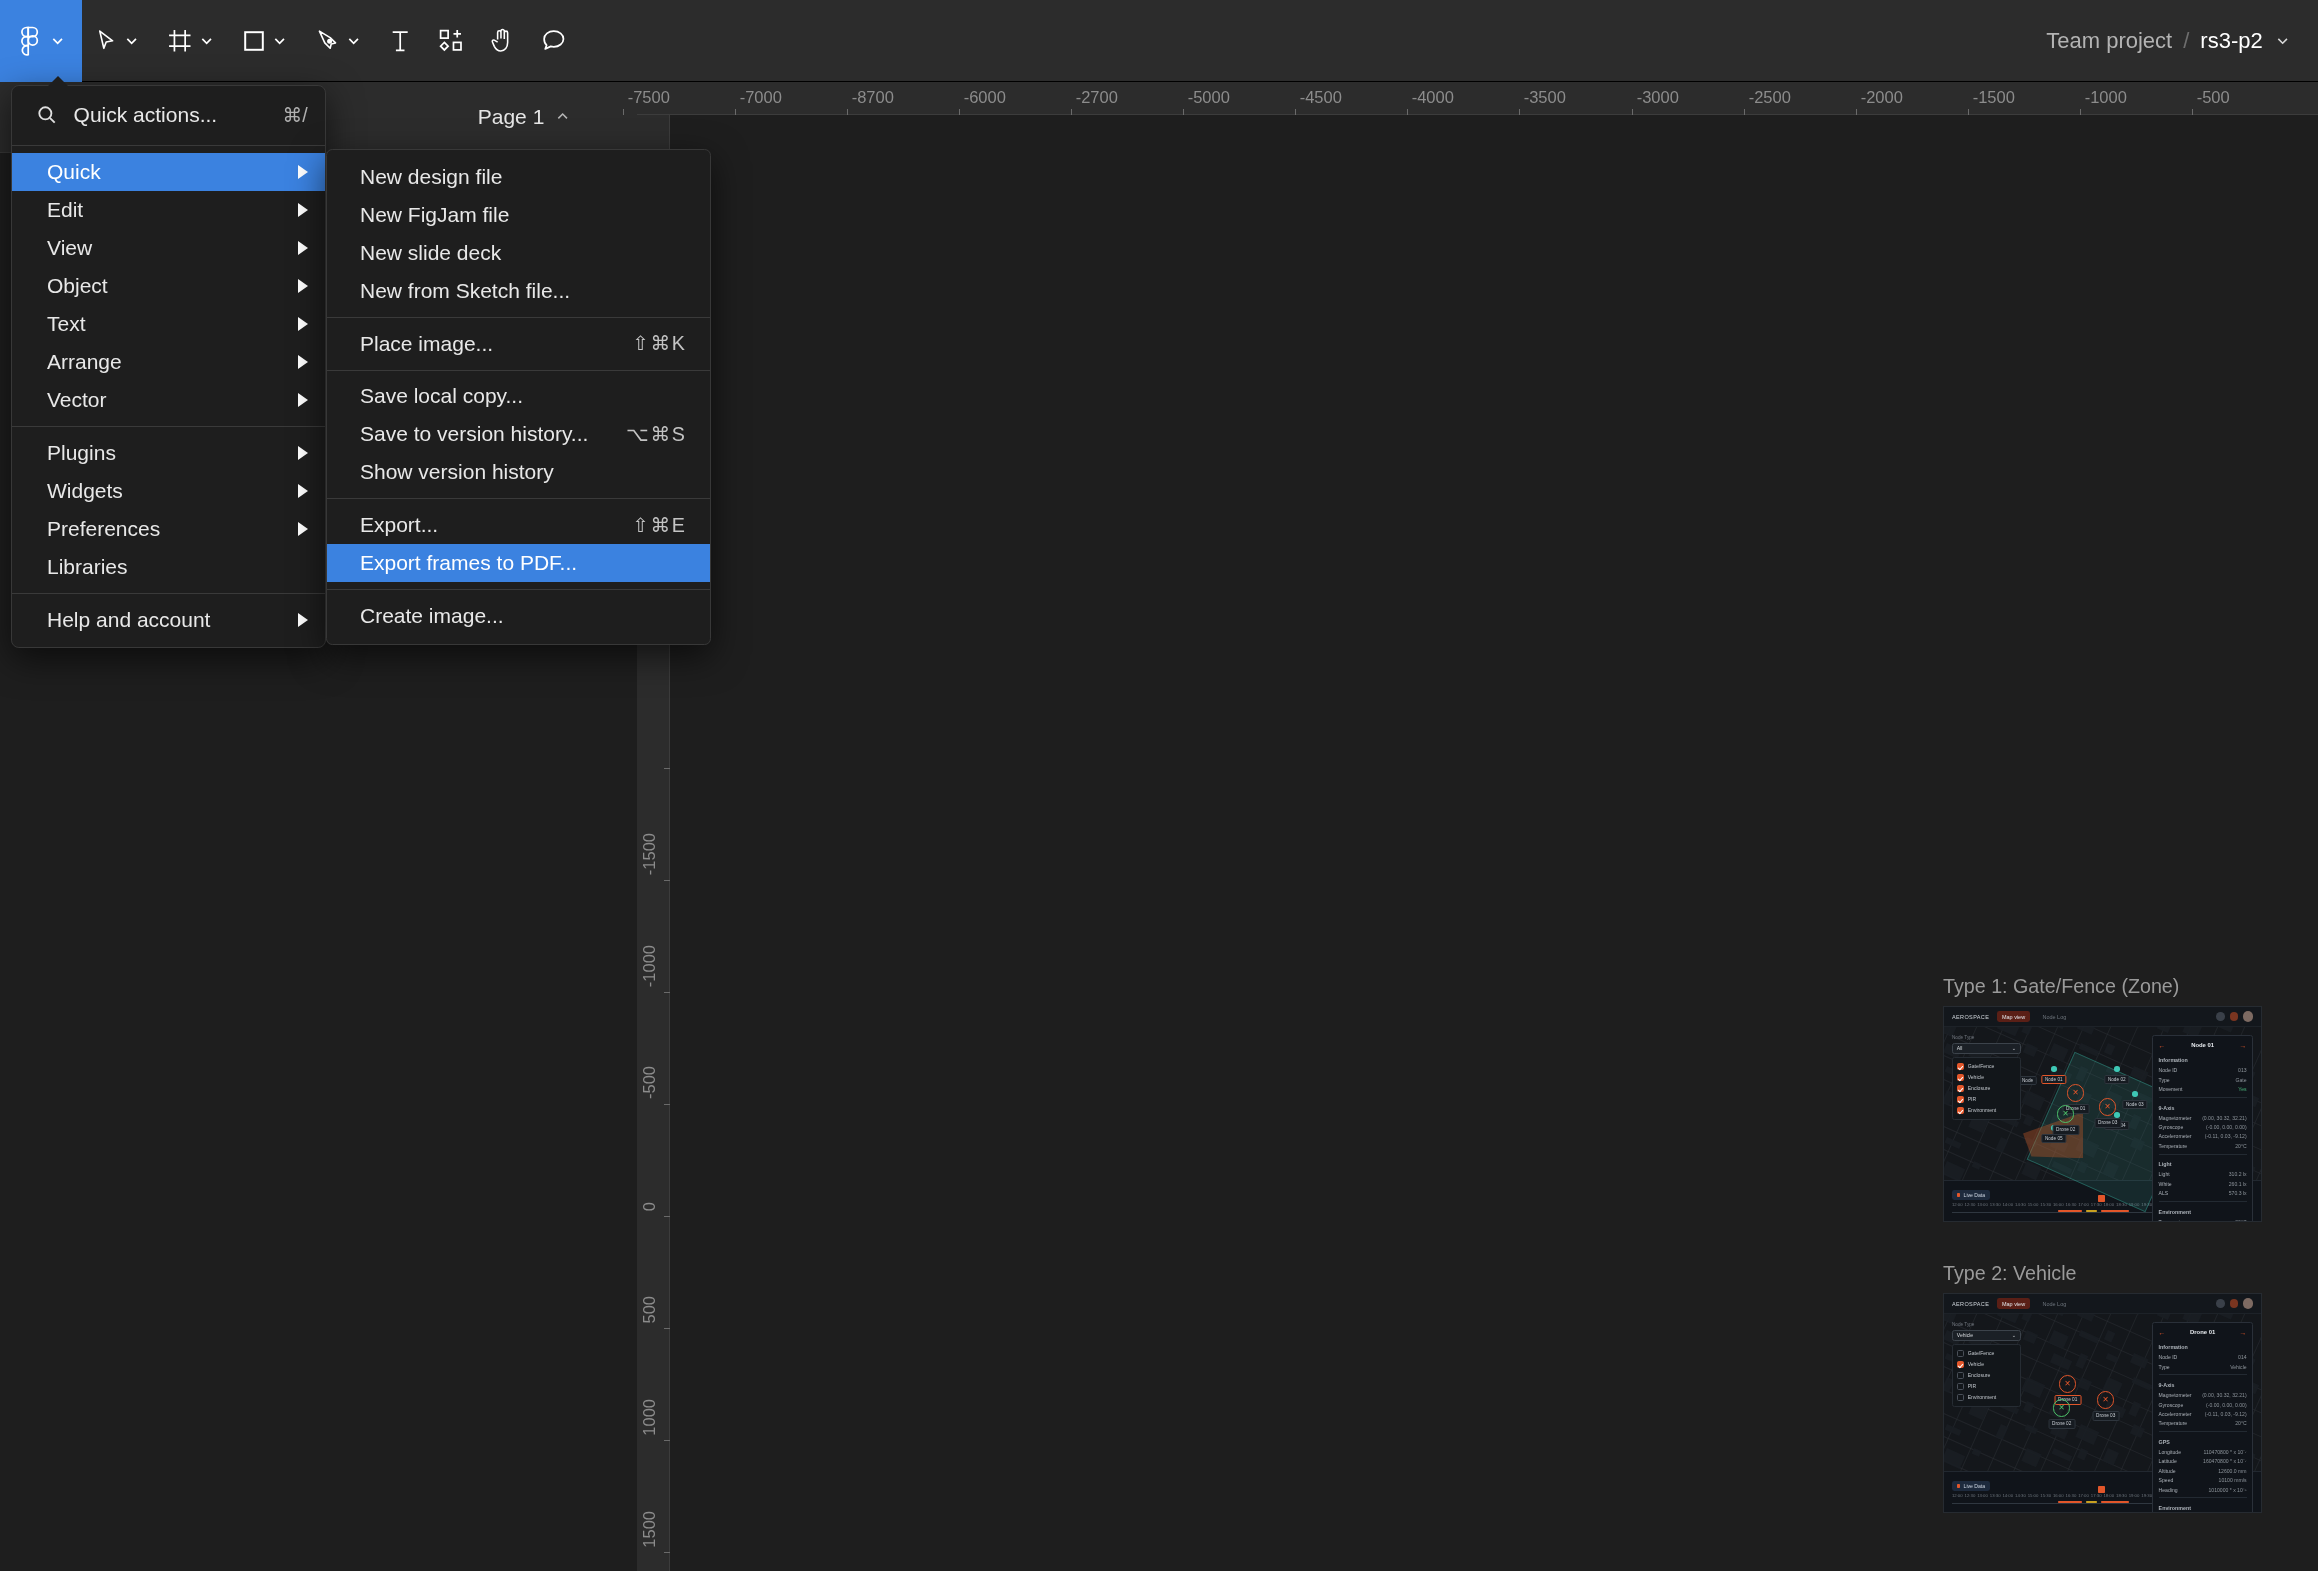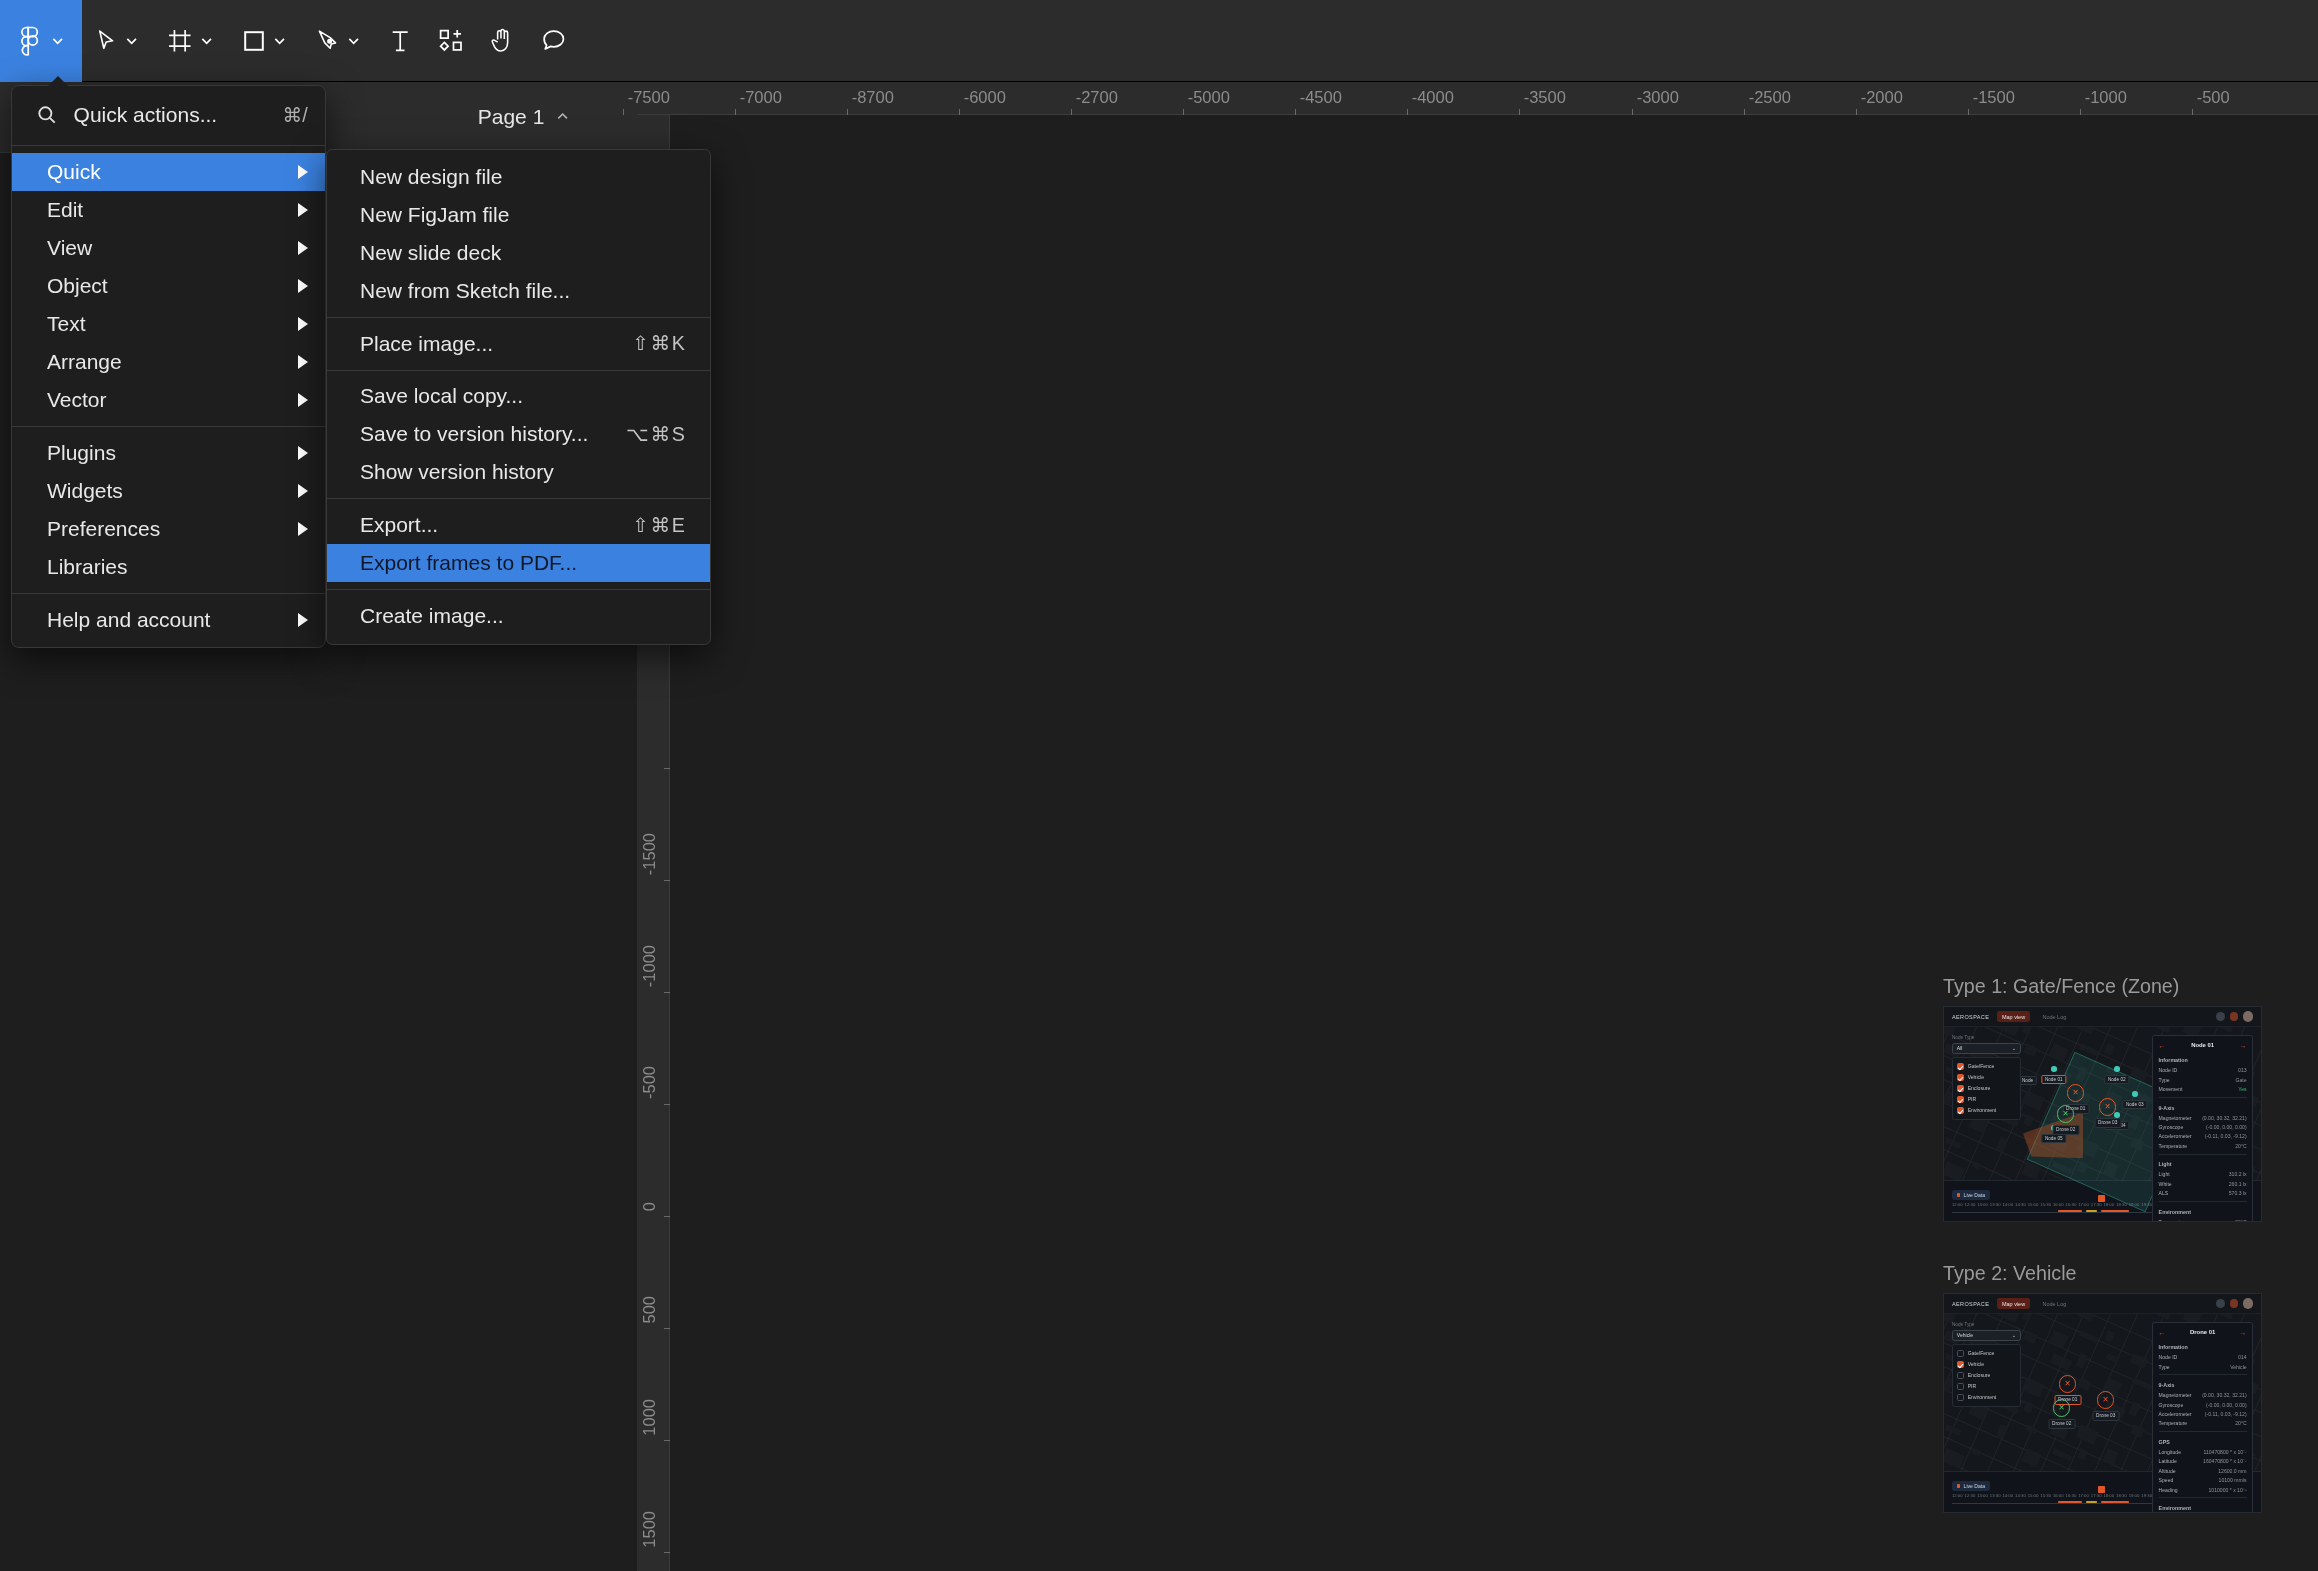--- a/index.html
+++ b/index.html
@@ -120,21 +120,21 @@
     box-shadow: 0 11px 35px rgba(0,0,0,.6);
     padding: 7.9px 0 9.4px 0; z-index: 50;
   }
   .smi {
     display: flex; align-items: center;
     height: 38px; padding: 0 23.6px 0 33px; cursor: pointer;
     color: #e8e8e8; font-size: 21px;
   }
   .smi .smi-label { flex: 1; }
   .smi .smi-accel { color: #c4c4c4; font-size: 19.7px; letter-spacing: 1.6px; }
-  .smi.active { background: #3b82e0; color: #0f172a; }
+  .smi.active { background: #3b82e0; color: #ffffff; }
 
   
   .frame-wrap { position: absolute; }
   .frame-title {
     color: #9a9a9a; font-size: 19.7px; margin-bottom: 7.9px;
     white-space: nowrap;
   }
   .frame {
     background: #111418; border: 0.8px solid #262b31;
     position: relative; overflow: hidden;
@@ -333,20 +333,28 @@
         <path d="M7 11V4.2a1.6 1.6 0 0 1 3.2 0V10M10.2 10V3a1.6 1.6 0 0 1 3.2 0v7M13.4 10.5V4.6a1.6 1.6 0 0 1 3.2 0V14c0 4.5-2.6 8-6.6 8-3.4 0-5-2-6.2-4.4L2 13.4c-.6-1.2.6-2.4 1.8-1.7L7 13.6"></path>
       </svg>
     </div>
 
     <div class="tool-btn">
       <svg width="23.6" height="23.6" viewBox="0 0 22 22" fill="none" stroke="#fff" stroke-width="1.6" stroke-linejoin="round">
         <path d="M11 2c5 0 9 3.2 9 7.3 0 4-4 7.3-9 7.3-1 0-2-.15-2.9-.4L3 18.6l1.3-3.6C2.6 13.6 2 11.6 2 9.3 2 5.2 6 2 11 2z"></path>
       </svg>
     </div>
 
+    <div class="header-right">
+      <span class="hr-team">Team project</span>
+      <span class="hr-sep">/</span>
+      <span class="hr-file">rs3-p2</span>
+      <svg width="17.3" height="17.3" viewBox="0 0 20 20" fill="none" stroke="#d8d8d8" stroke-width="1.8">
+          <path d="M5 8l5 5 5-5"></path>
+        </svg>
+    </div>
   </div>
 
   <div class="pagebar">
     <span class="pagebar-label">Page 1</span>
     <svg width="17.3" height="17.3" viewBox="0 0 20 20" fill="none" stroke="#b5b5b5" stroke-width="1.8">
         <path d="M5 12l5-5 5 5"></path>
       </svg>
   </div>
 
   <div class="ruler-h" id="ruler-h">

